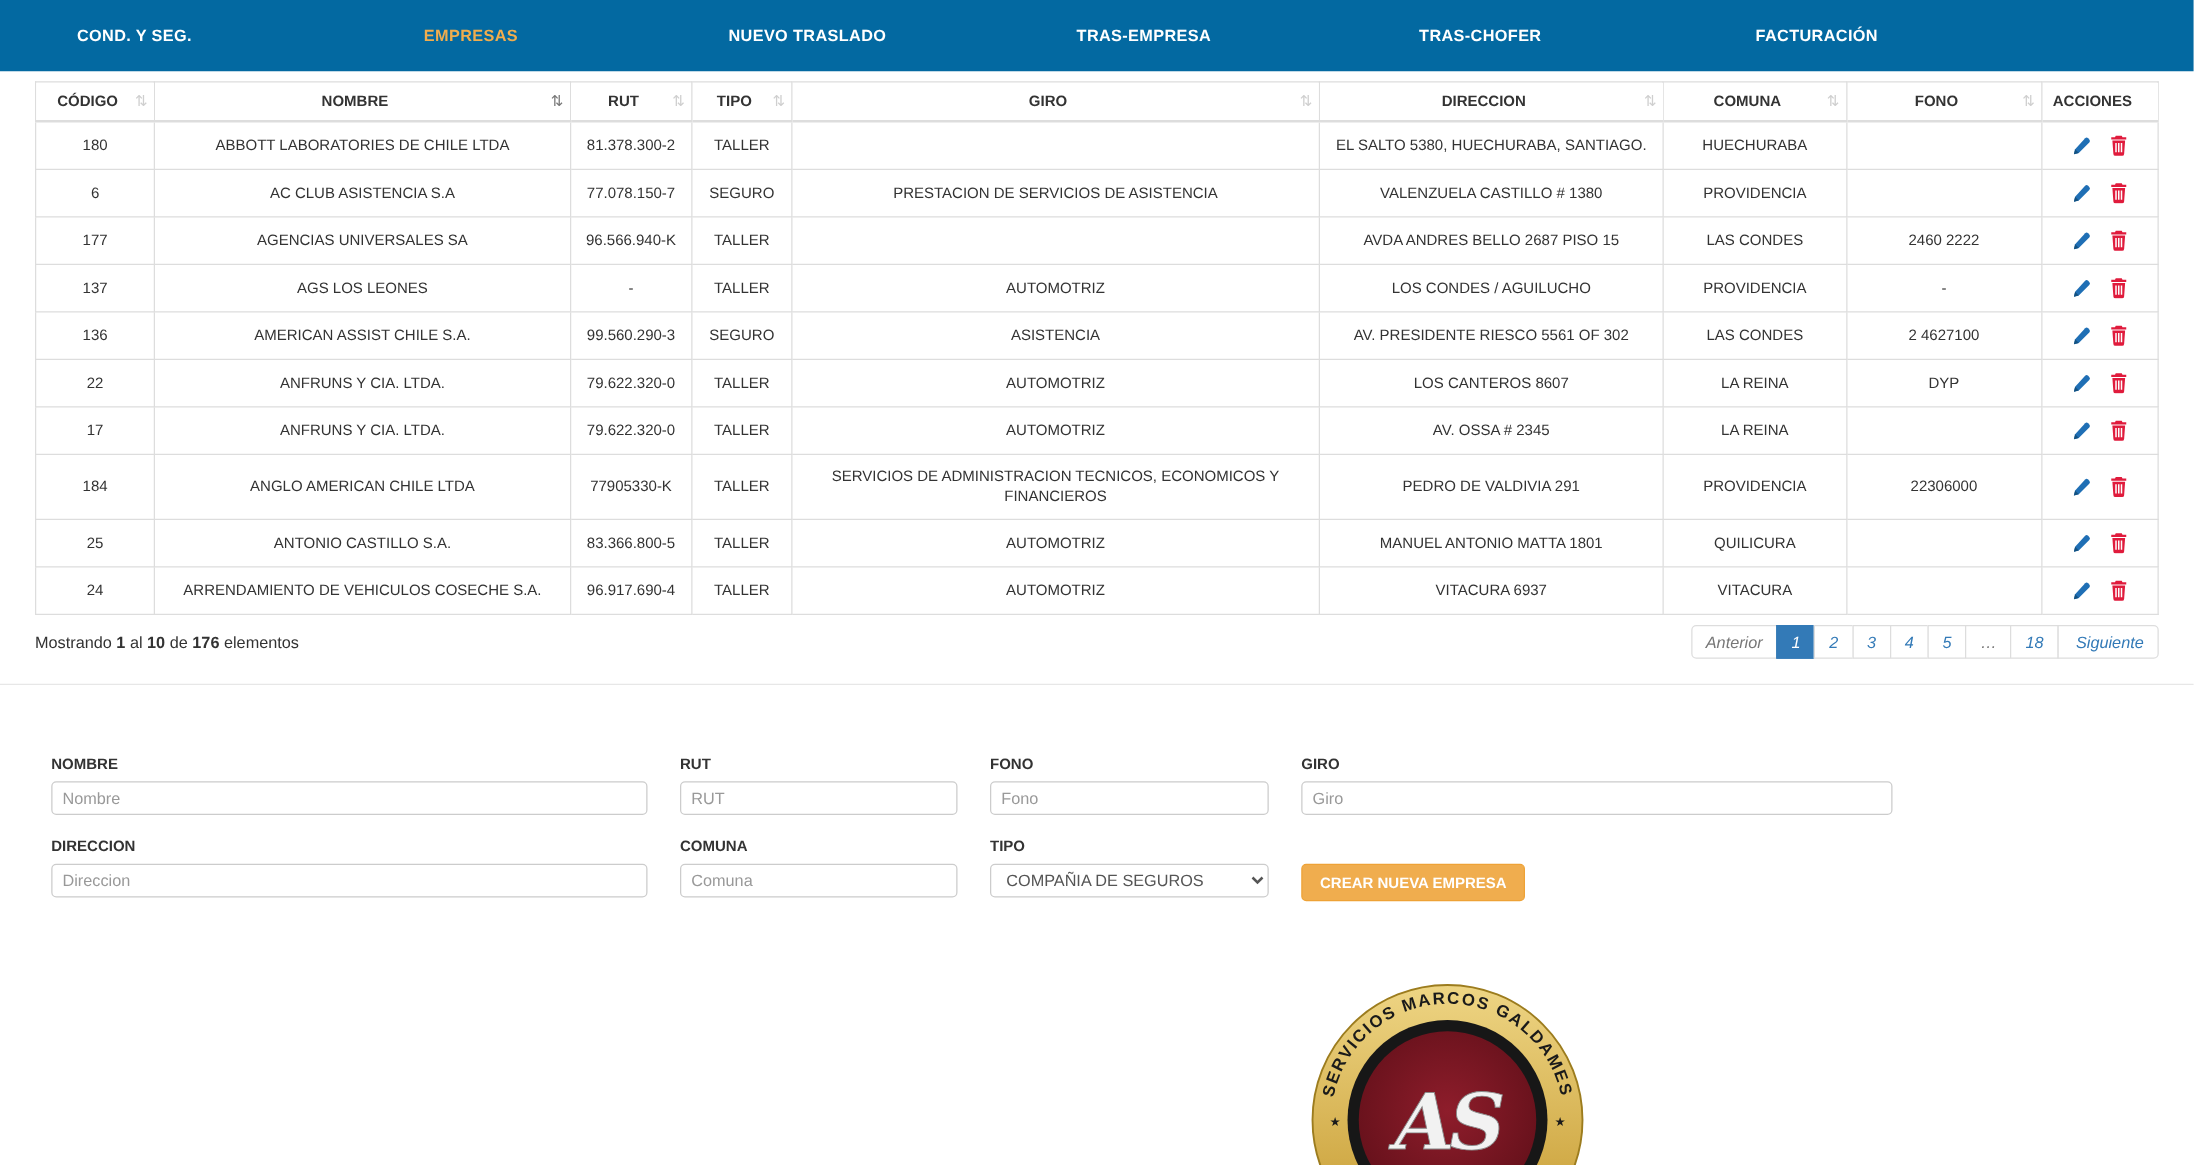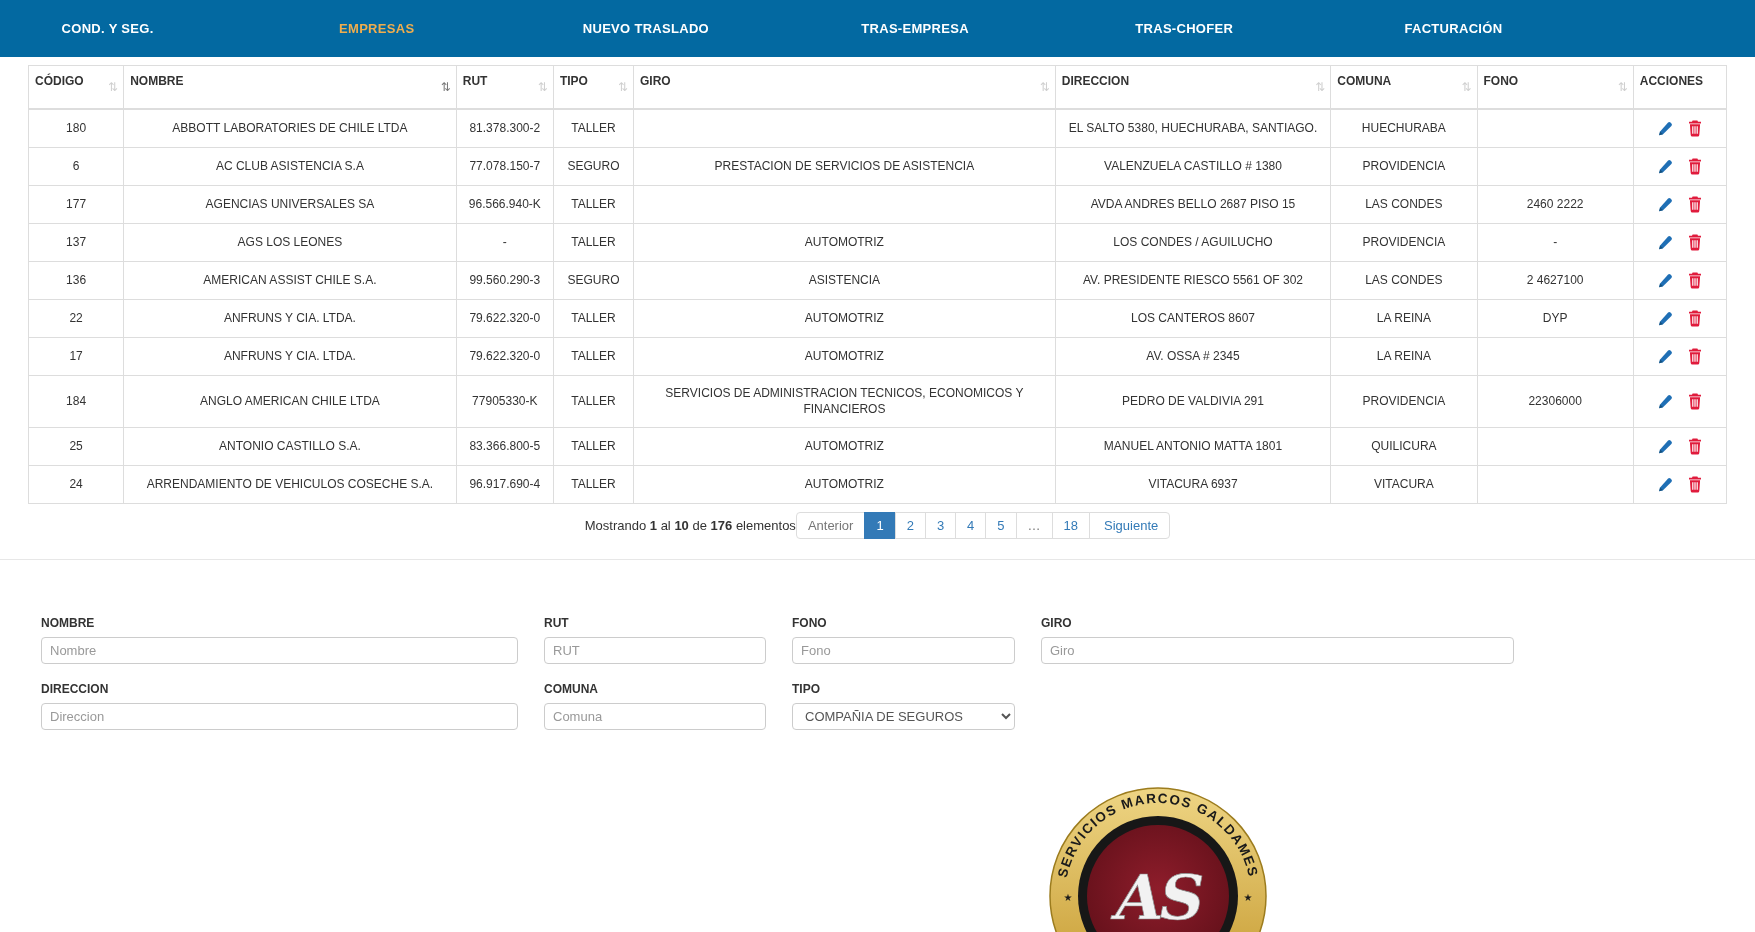--- a/index.html
+++ b/index.html
@@ -25,43 +25,43 @@
   .filter-bar label { margin-right:6px; }
   .filter-bar input {
     width:142px; height:26px; border:1px solid #ccc; border-radius:3px;
     padding:3px 6px; font-size:13px; font-family:inherit;
   }
 
   table.data-table {
     margin-top:8px; width:100%; border-collapse:collapse; table-layout:fixed;
   }
   .data-table th {
-    border:1px solid #ddd; border-bottom:2px solid #ddd; padding:8px 18px 20px 6px;
-    font-size:12px; font-weight:bold; color:#333; position:relative; text-align:left;
+    border:1px solid #ddd; border-bottom:2px solid #ddd; padding:8px 18px 8px 6px;
+    font-size:12px; font-weight:bold; color:#333; position:relative; text-align:center;
     background:#fff; cursor:pointer; white-space:nowrap;
   }
   .data-table th .sort {
     position:absolute; right:5px; top:50%; transform:translateY(-52%);
     font-family:"DejaVu Sans", sans-serif; font-size:12px; font-weight:normal; color:#cfcfcf;
   }
   .data-table th .sort.sorted { color:#777; }
   .data-table td {
     border:1px solid #ddd; padding:10px 8px; font-size:12px; color:#333;
     text-align:center; vertical-align:middle; line-height:1.3; overflow-wrap:break-word;
   }
   .c0{width:95px}.c1{width:332px}.c2{width:97px}.c3{width:80px}.c4{width:421px}
   .c5{width:275px}.c6{width:146px}.c7{width:156px}.c8{width:93px}
   td.actions svg { vertical-align:middle; margin:0 5px; cursor:pointer; }
 
   
-  .table-footer { display:flex; justify-content:center; align-items:center; margin-top:8px; }
+  .table-footer { display:flex; justify-content:space-between; align-items:center; margin-top:8px; }
   .summary { font-size:13px; color:#333; }
   .summary b { font-weight:bold; }
 
-  ul.pagination { list-style:none; margin:0; padding:0; display:inline-flex; }
+  ul.pagination { list-style:none; margin:0; padding:0; display:inline-flex;font-style:italic; }
   .pagination li a {
     display:block; padding:5px 11px; font-size:13px; color:#337ab7; background:#fff;
     border:1px solid #ddd; margin-left:-1px; cursor:pointer; text-decoration:none;
   }
   .pagination li:first-child a { border-radius:4px 0 0 4px; margin-left:0; }
   .pagination li:last-child a { border-radius:0 4px 4px 0;padding-left:14px; }
   .pagination li.active a { background:#337ab7; border-color:#337ab7; color:#fff; }
   .pagination li.disabled a { color:#777; cursor:default; }
 
   hr.section-divider { border:none; border-top:1px solid #e7e7e7; margin:20px -28px 0 -28px; }
@@ -408,20 +408,23 @@
     </div>
     <div class="field">
       <label>COMUNA</label>
       <input type="text" placeholder="Comuna" style="">
     </div>
     <div class="field">
       <label>TIPO</label>
       <select>
         <option>COMPAÑIA DE SEGUROS</option>
       </select>
+    </div>
+    <div class="btn-wrap">
+      <button class="btn-warning">CREAR NUEVA EMPRESA</button>
     </div>
   </div>
 </div>
 
 <div class="logo-wrap">
   <svg width="220" height="220" viewBox="0 0 220 220">
     <defs>
       <linearGradient id="gold" x1="0" y1="0" x2="0" y2="1">
         <stop offset="0" stop-color="#eed584"></stop>
           <stop offset="1" stop-color="#c3962a"></stop>

